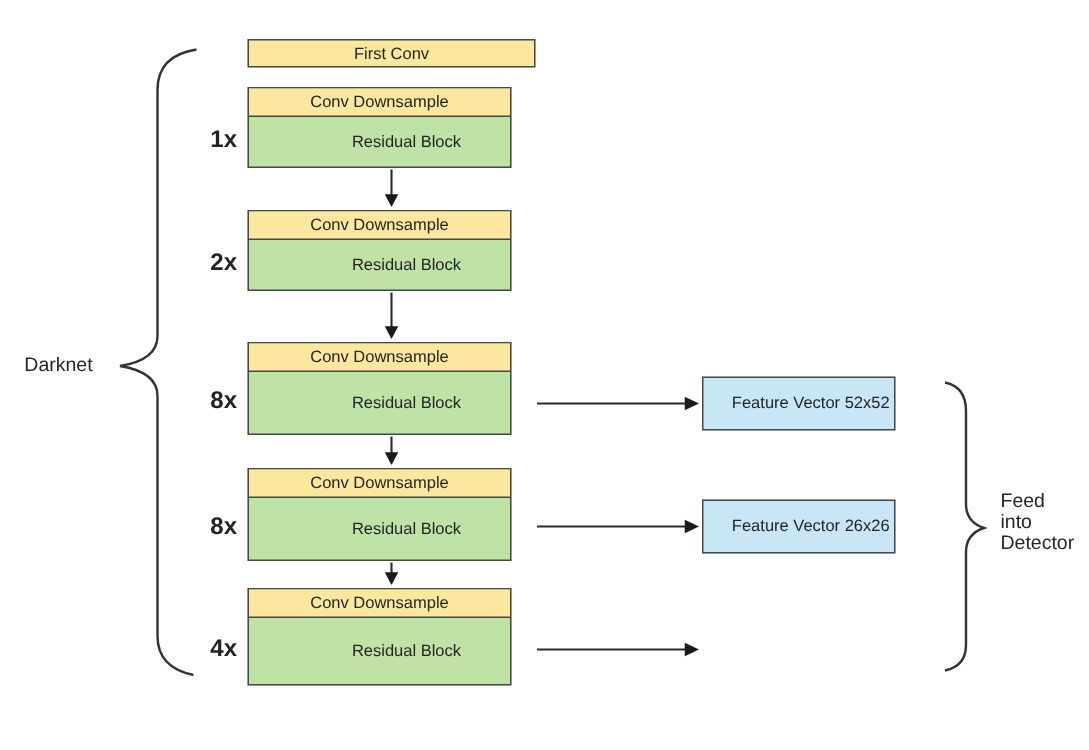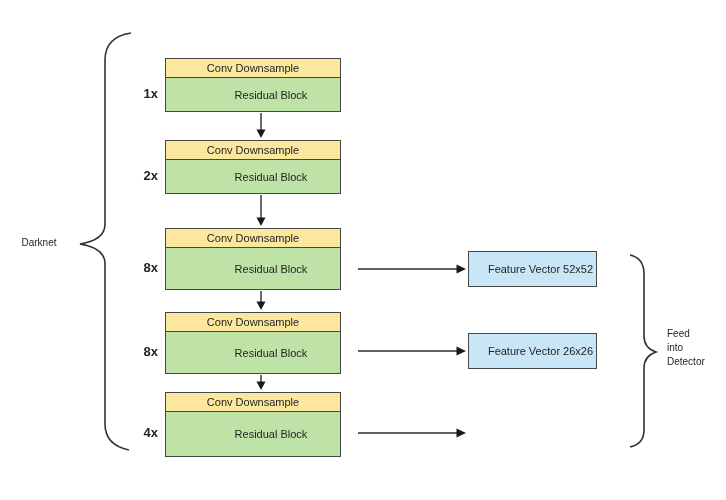--- a/index.html
+++ b/index.html
@@ -41,28 +41,28 @@
     display:flex;align-items:center;justify-content:center;
     font-size:11px;
   }
   .block .bdy{
     display:flex;align-items:center;justify-content:center;
     font-size:11px;
     padding-left:36px;
   }
   .mult{
     position:absolute;left:118px;width:40px;height:14px;
-    text-align:right;font-size:13px;font-weight:bold;line-height:14px;
+    text-align:right;font-size:16px;font-weight:bold;line-height:14px;
   }
   .fv{
     left:468px;width:129px;height:36px;background:var(--blue);
     font-size:11px;
     padding-left:16px;
   }
-  .side-label{position:absolute;font-size:10px;line-height:14px;}
+  .side-label{position:absolute;font-size:13px;line-height:14px;}
   #darknet-label{left:8px;top:236px;width:62px;text-align:center;}
   #feed-label{left:667px;top:327px;white-space:pre-line;}
   #watermark{
     position:absolute;left:572px;top:466px;width:152px;
     font-size:18px;color:var(--watermark);letter-spacing:0.5px;
     text-align:left;white-space:nowrap;
   }
 </style>
 </head>
 <body>
@@ -101,20 +101,23 @@
         <line x1="358" y1="433" x2="457" y2="433"></line>
         <polygon points="456.5,428.5 456.5,437.5 466,433" stroke="none"></polygon>
       </g>
     </g>
 
     <path d="M 131 33 Q 105 37, 105 60 L 105 224 Q 105 240, 80 244 Q 105 248, 105 264 L 105 424 Q 105 445, 129 450" fill="none" stroke="#333333" stroke-width="1.6"></path>
 
     <path d="M 630 255 Q 644 258, 644 274 L 644 336 Q 644 348, 656 352 Q 644 356, 644 368 L 644 430 Q 644 444, 630 447" fill="none" stroke="#333333" stroke-width="1.6"></path>
   </svg>
 
+  <div class="box first-conv">
+    <span>First Conv</span>
+  </div>
 
   <div class="block" style="top:58px;">
     <div class="hdr">Conv Downsample</div>
     <div class="bdy" style="height:33px;">Residual Block</div>
   </div>
   <div class="mult" style="top:87px;">1x</div>
 
   <div class="block" style="top:140px;">
     <div class="hdr">Conv Downsample</div>
     <div class="bdy" style="height:33px;">Residual Block</div>

